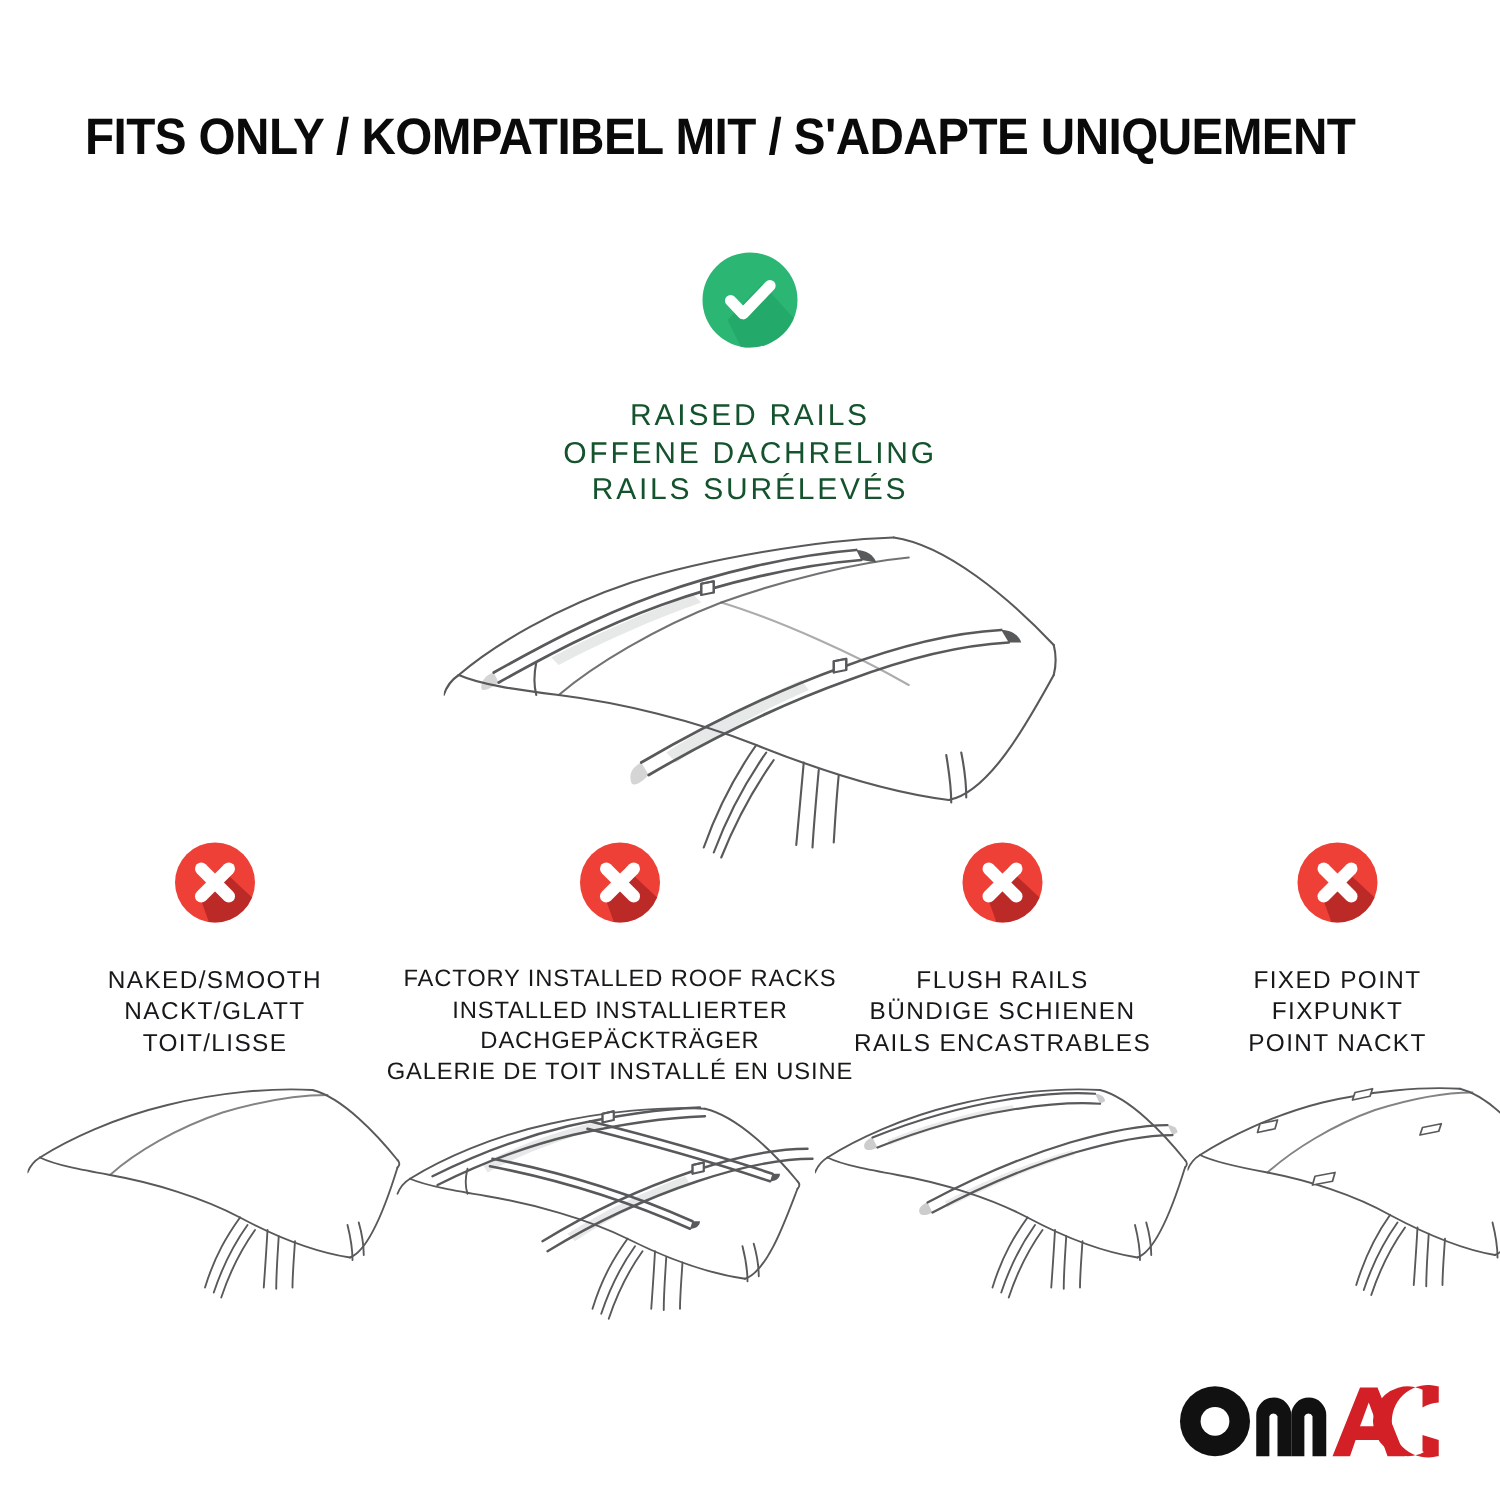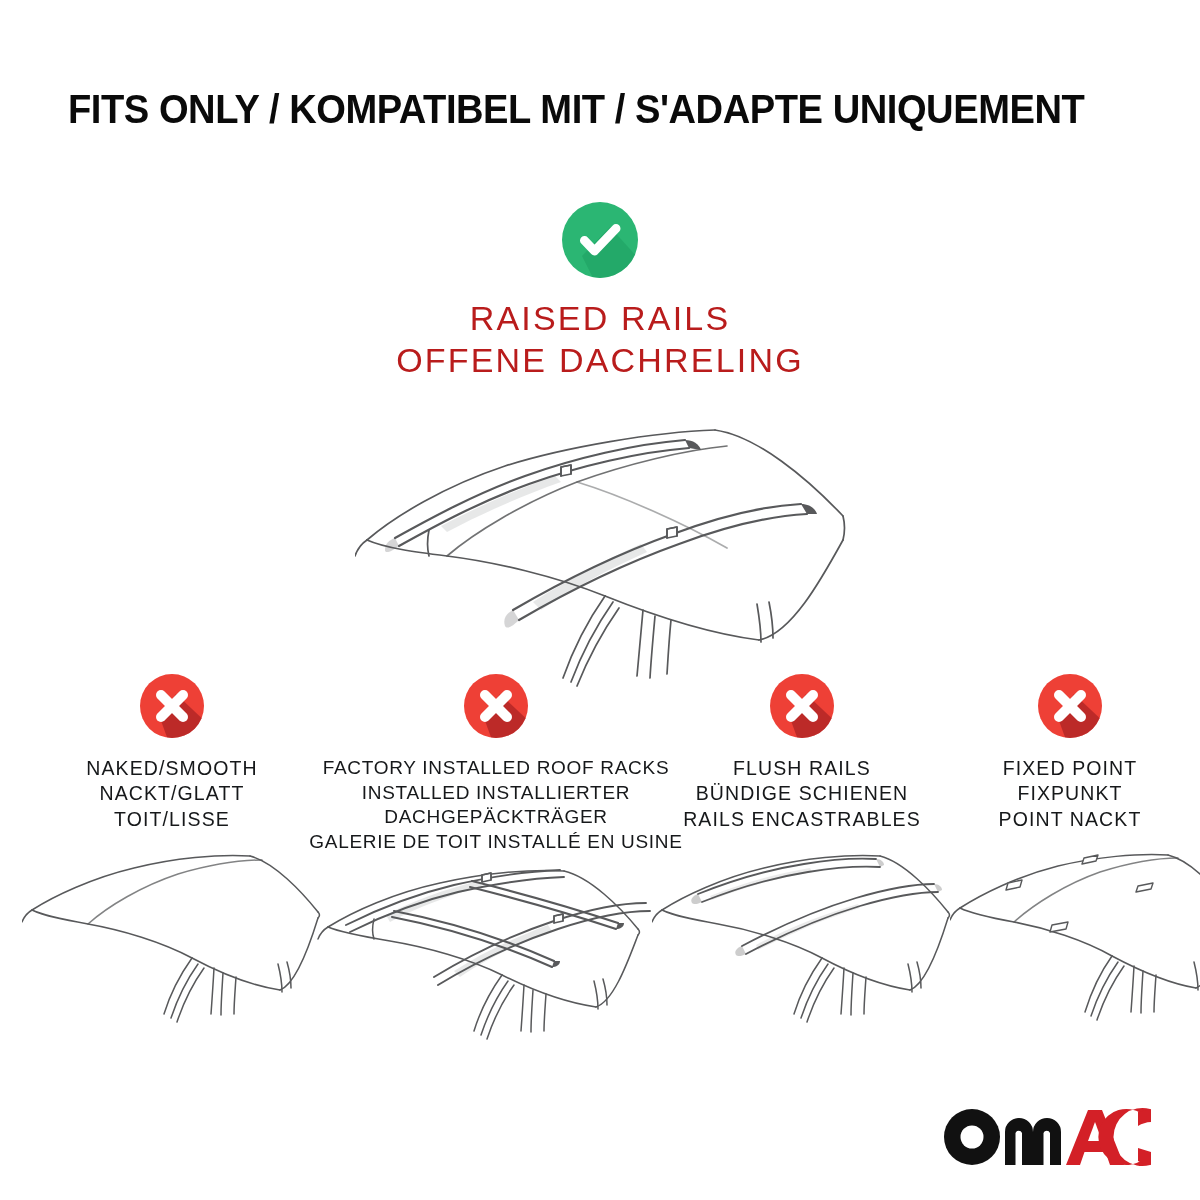--- a/index.html
+++ b/index.html
@@ -41,26 +41,26 @@
     top: 200px;
     width: 1200px;
     text-align: center;
   }
   .hero-icon-wrap {
     width: 80px;
     height: 80px;
     margin: 0 auto;
   }
   .hero-labels {
-    margin-top: 18px;
-    font-size: 34px;
+    margin-top: 38px;
+    font-size: 24px;
     line-height: 1.23;
     letter-spacing: 2.2px;
     font-weight: 400;
-    color: #b91c1c;
+    color: #14532d;
   }
   .hero-labels .lbl { display: block; }
 
   .hero-art {
     position: absolute;
     left: 355px;
     top: 200px;
     width: 500px;
     height: 280px;
   }
@@ -82,21 +82,21 @@
   .col-1 { left: 300px; width: 392px; }
   .col-2 { left: 652px; width: 300px; }
   .col-3 { left: 950px; width: 240px; }
 
   .x-icon-wrap {
     width: 68px;
     height: 68px;
     margin: 0 auto;
   }
   .col-labels {
-    margin-top: 16px;
+    margin-top: 32px;
     font-size: 19.5px;
     line-height: 1.30;
     letter-spacing: 1.1px;
     font-weight: 400;
     color: #16181a;
   }
   .col-1 .col-labels { font-size: 19px; letter-spacing: 0.7px; text-align: center; }
   .col-labels .lbl { display: block; white-space: nowrap; }
 
   .col-art {
@@ -134,20 +134,21 @@
       <g clip-path="url(#heroClip)">
         <polygon points="50,27 78,58 78,80 34,80 22,56" fill="#1E9E61" opacity="0.55"></polygon>
       </g>
       <path d="M24.5 40.5 L34.5 51 L56 28.5" fill="none" stroke="#ffffff" stroke-width="9" stroke-linecap="round" stroke-linejoin="round"></path>
     </svg>
   </div>
 
   <div class="hero-labels">
     <span class="lbl">RAISED RAILS</span>
     <span class="lbl">OFFENE DACHRELING</span>
+    <span class="lbl">RAILS SURÉLEVÉS</span>
   </div>
 </div>
 
 <div class="hero-art" style="top:420px;">
   <svg width="500" height="280" viewBox="0 0 500 280" aria-hidden="true">
     <g fill="none" stroke="#58595B" stroke-width="1.7" stroke-linecap="round" stroke-linejoin="round">
 
       <path d="M12,120 C40,96 90,66 150,46 C210,27 300,12 360,10"></path>
       <path d="M360,10 C402,16 452,58 488,96"></path>
       <path d="M12,120 C30,128 60,132 92,136 C140,142 200,156 250,176"></path>

